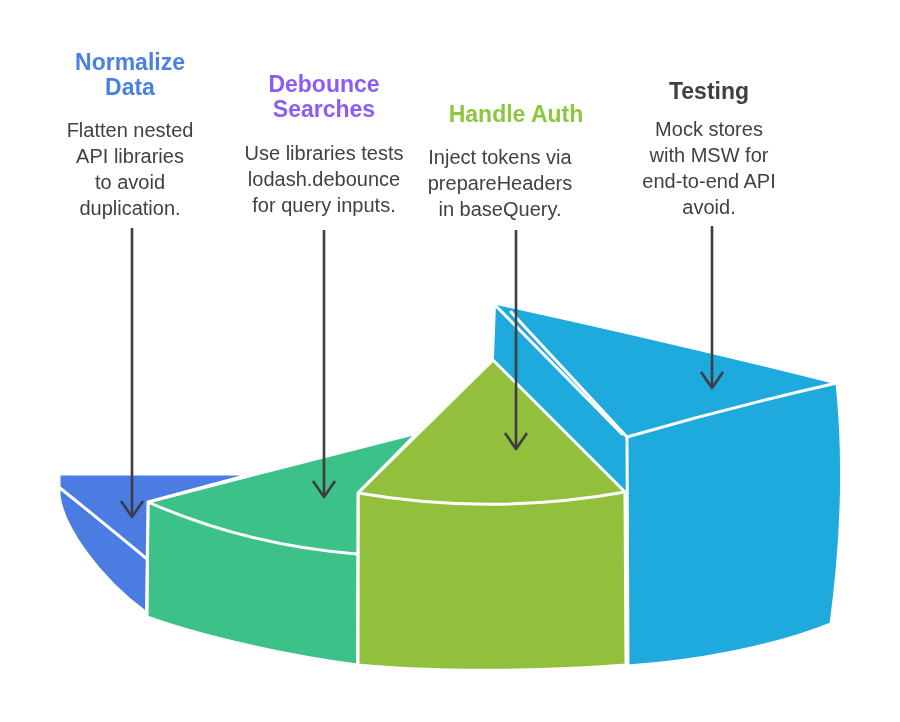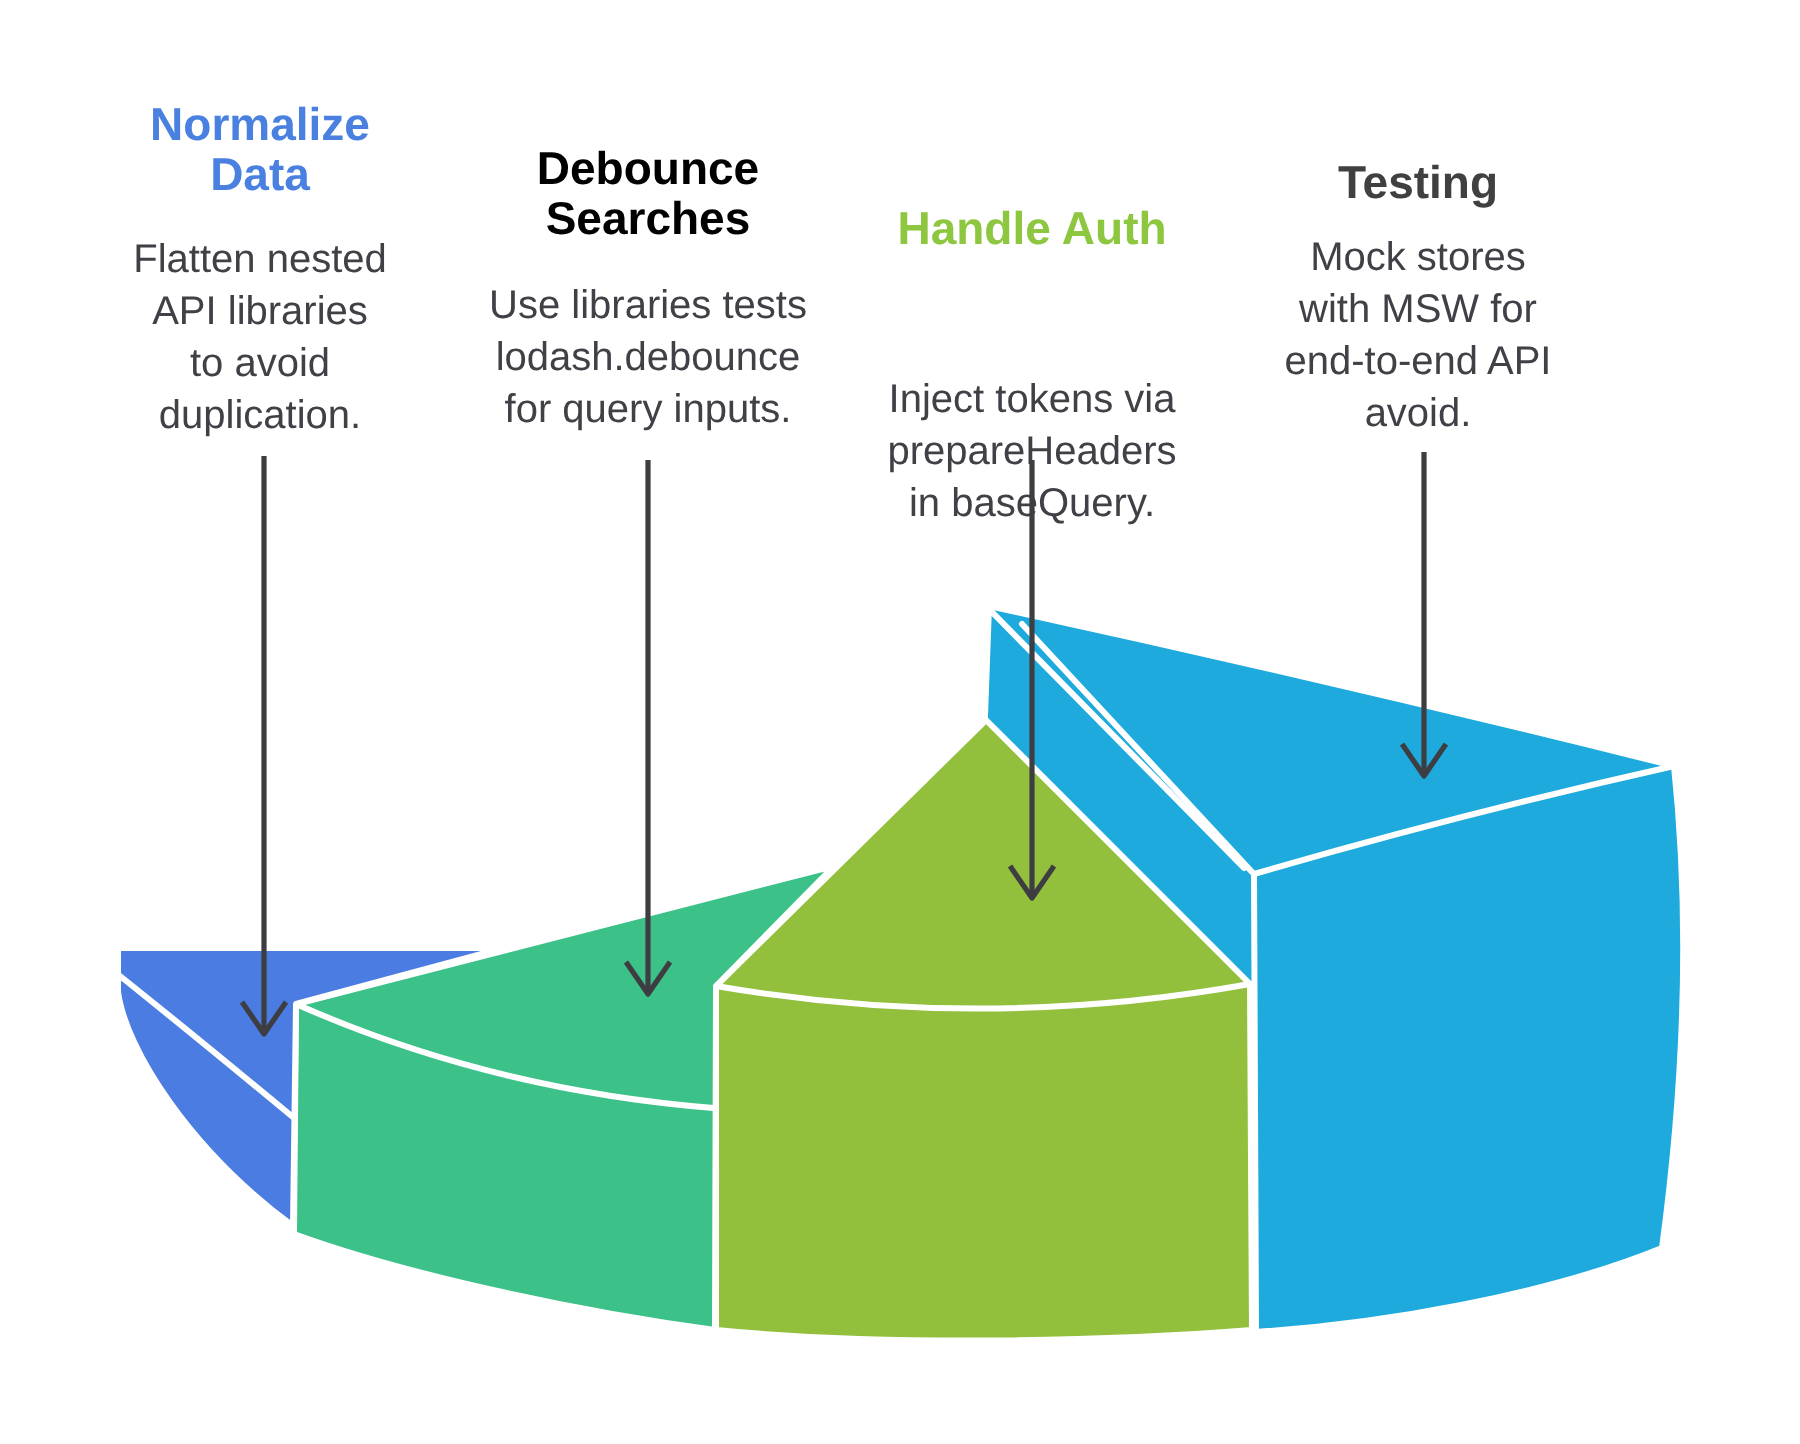--- a/index.html
+++ b/index.html
@@ -27,39 +27,39 @@
     </div>
   </div>
   <div class="seg-body" style="left: 26px; top: 117px; color: rgb(64, 64, 71);">
     <div>Flatten nested</div>
     <div>API libraries</div>
     <div>to avoid</div>
     <div>duplication.</div>
   </div>
 
   <div class="label-block" style="left:220px;top:72px;">
-    <div class="seg-title" style="color: #000000;">
+    <div class="seg-title" style="color: #8b5cf6;">
       <div>Debounce</div>
       <div>Searches</div>
     </div>
   </div>
   <div class="seg-body" style="left: 220px; top: 140px; color: rgb(64, 64, 71);">
     <div>Use libraries tests</div>
     <div>lodash.debounce</div>
     <div>for query inputs.</div>
     <div></div>
   </div>
 
   <div class="label-block" style="left:412px;top:102px;">
     <div class="seg-title" style="color: rgb(141, 198, 63);">
       <div>Handle Auth</div>
       <div></div>
     </div>
   </div>
-  <div class="seg-body" style="left: 412px; top: 144px; color: rgb(64, 64, 71); margin-top: 43px;">
+  <div class="seg-body" style="left: 396px; top: 144px; color: rgb(64, 64, 71);">
     <div>Inject tokens via</div>
     <div>prepareHeaders</div>
     <div>in baseQuery.</div>
     <div></div>
   </div>
 
   <div class="label-block" style="left:605px;top:79px;">
     <div class="seg-title" style="color: #404040;">
       <div>Testing</div>
       <div></div>

